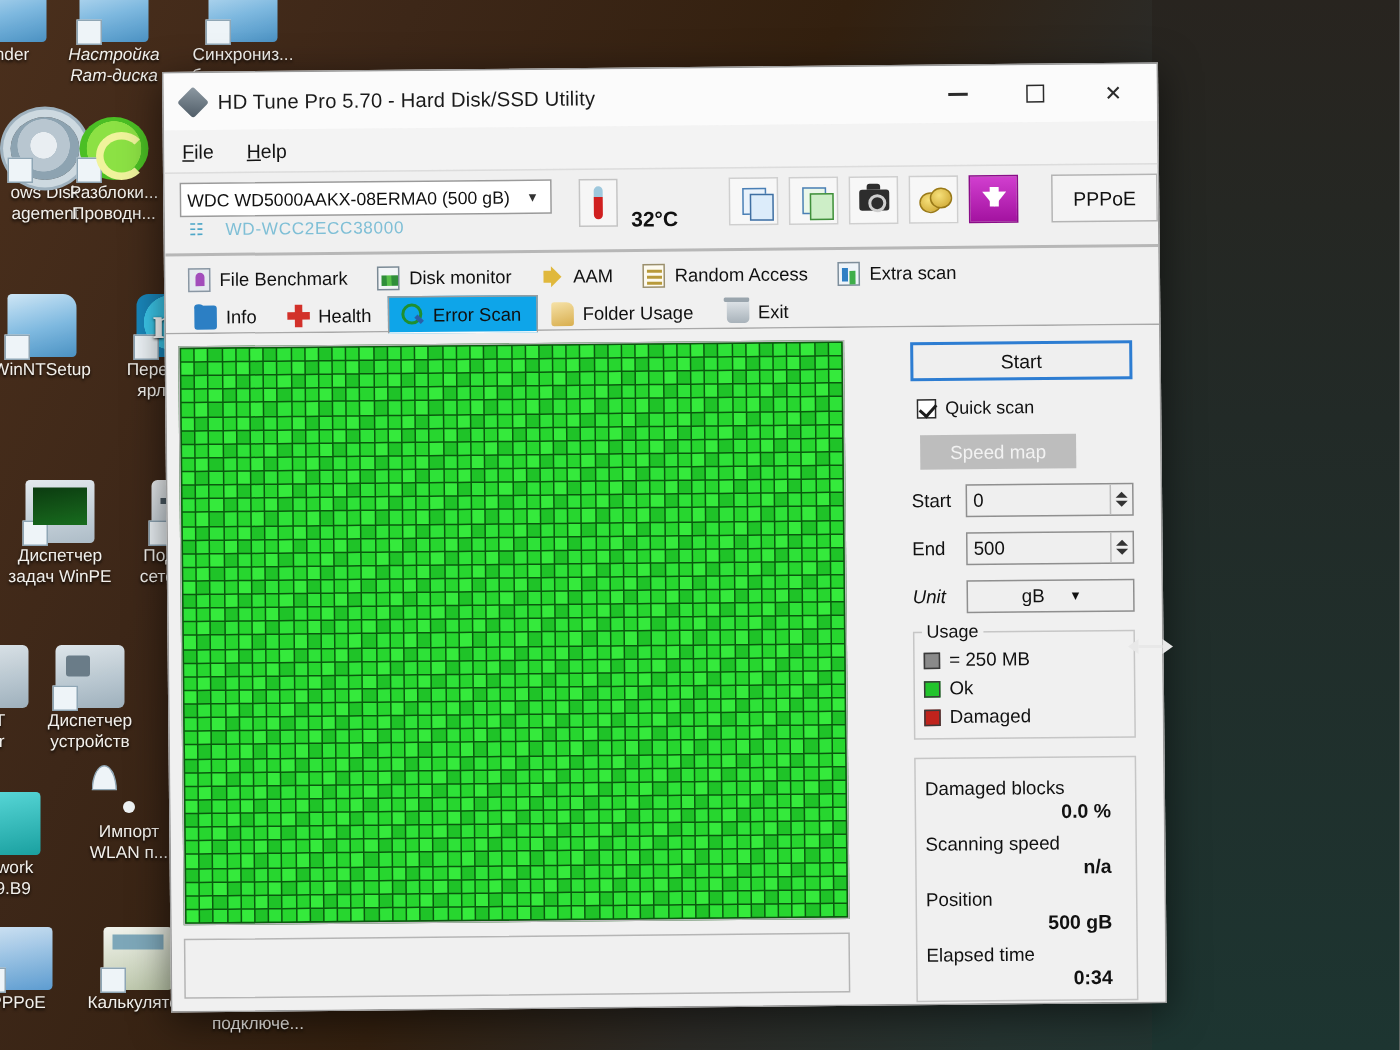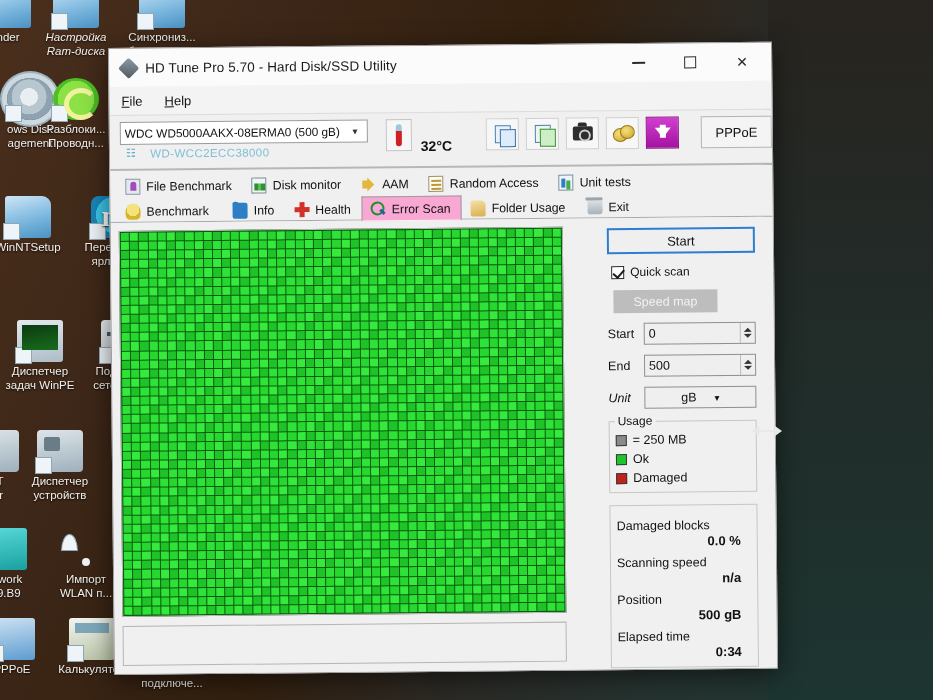--- a/index.html
+++ b/index.html
@@ -248,21 +248,21 @@
   }
   .tabrow { display:flex; height: 25px; }
   .tab {
     display:flex; align-items:center; gap:6px;
     padding: 0 10px 0 8px;
     font-size: 12.3px; color:#101010;
     border: 1px solid transparent;
     position: relative;
   }
   .tab.active {
-    background: #f9a8d4;
+    background: #0ea5e9;
     border-color: #9d9d9d; border-bottom-color: #fafafa; justify-content: center;
   }
   .ticon { width: 15px; height: 16px; position: relative; flex: 0 0 15px; }
   .ti-filebench { background:#e4e9ef; border:1px solid #8a97a3; }
   .ti-filebench:after { content:""; position:absolute; left:4px; top:2px; width:6px; height:9px; background:#a24dbb; border-radius:3px 3px 0 0; }
   .ti-bulb { background: radial-gradient(circle at 50% 38%, #f6e27a 0 50%, #d8b62c 51% 100%); border-radius:50% 50% 30% 30%; }
   .ti-diskmon { background:#f2f5f7; border:1px solid #7b8a95; }
   .ti-diskmon:after { content:""; position:absolute; left:2px; bottom:2px; width:11px; height:7px;
     background: linear-gradient(90deg,#2f8f3a 0 30%, #57bf4a 31% 60%, #2f8f3a 61% 100%); }
   .ti-info { width:6px; height:16px; background:#2c7fc4; border-radius:2px; margin-left:4px; }
@@ -449,21 +449,21 @@
       <div class="dicon" style="left: 96px; top: 430px;">
         <span class="glyph sh-server sh-shortcut"></span>
         <span class="lbl" style="white-space: pre-line;">Показат...
 скрыт.</span>
       </div>
       <div class="dicon" style="left: -44px; top: 528px;">
         <span class="glyph sh-net sh-shortcut"></span>
         <span class="lbl" style="white-space: pre-line;">letwork
 .59.B9</span>
       </div>
-      <div class="dicon" style="left: 38px; top: 528px;">
+      <div class="dicon" style="left: 38px; top: 504px;">
         <span class="glyph sh-wifi sh-shortcut"></span>
         <span class="lbl" style="white-space: pre-line;">Импорт
 WLAN п...</span>
       </div>
       <div class="dicon" style="left: 116px; top: 528px;">
         <span class="glyph sh-key sh-shortcut"></span>
         <span class="lbl" style="white-space: pre-line;">Разблоки...
 BitLocke...</span>
       </div>
       <div class="dicon" style="left: -36px; top: 618px;">
@@ -550,28 +550,24 @@
         <div class="tab">
           <span class="ticon ti-aam"></span>
           <span>AAM</span>
         </div>
         <div class="tab">
           <span class="ticon ti-random"></span>
           <span>Random Access</span>
         </div>
         <div class="tab">
           <span class="ticon ti-extra"></span>
-          <span>Unit tests</span>
+          <span>Extra scan</span>
         </div>
       </div>
     <div class="tabrow" id="tabrow2">
-        <div class="tab">
-          <span class="ticon ti-bulb"></span>
-          <span>Benchmark</span>
-        </div>
         <div class="tab">
           <span class="ticon ti-info"></span>
           <span>Info</span>
         </div>
         <div class="tab">
           <span class="ticon ti-health"></span>
           <span>Health</span>
         </div>
         <div class="tab active">
           <span class="ticon ti-search"></span>

